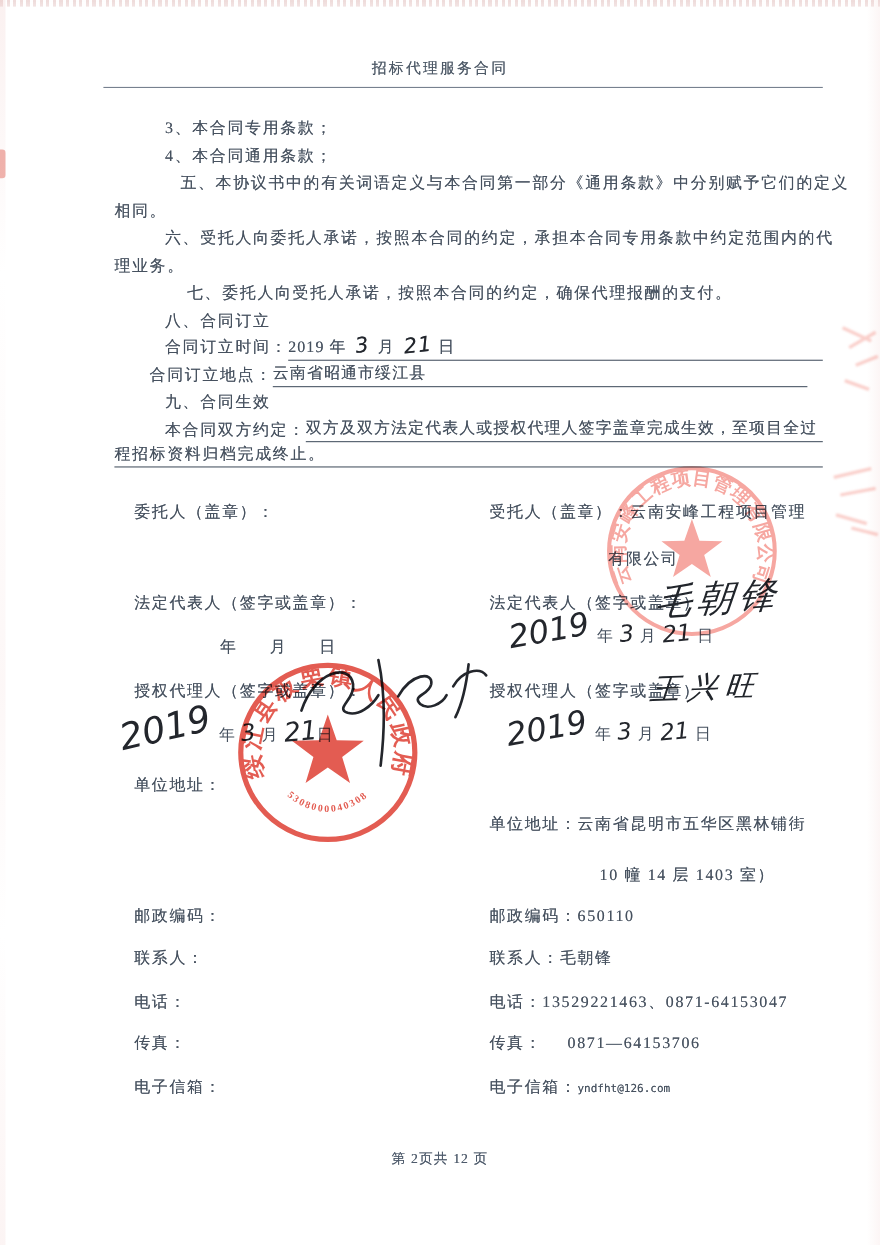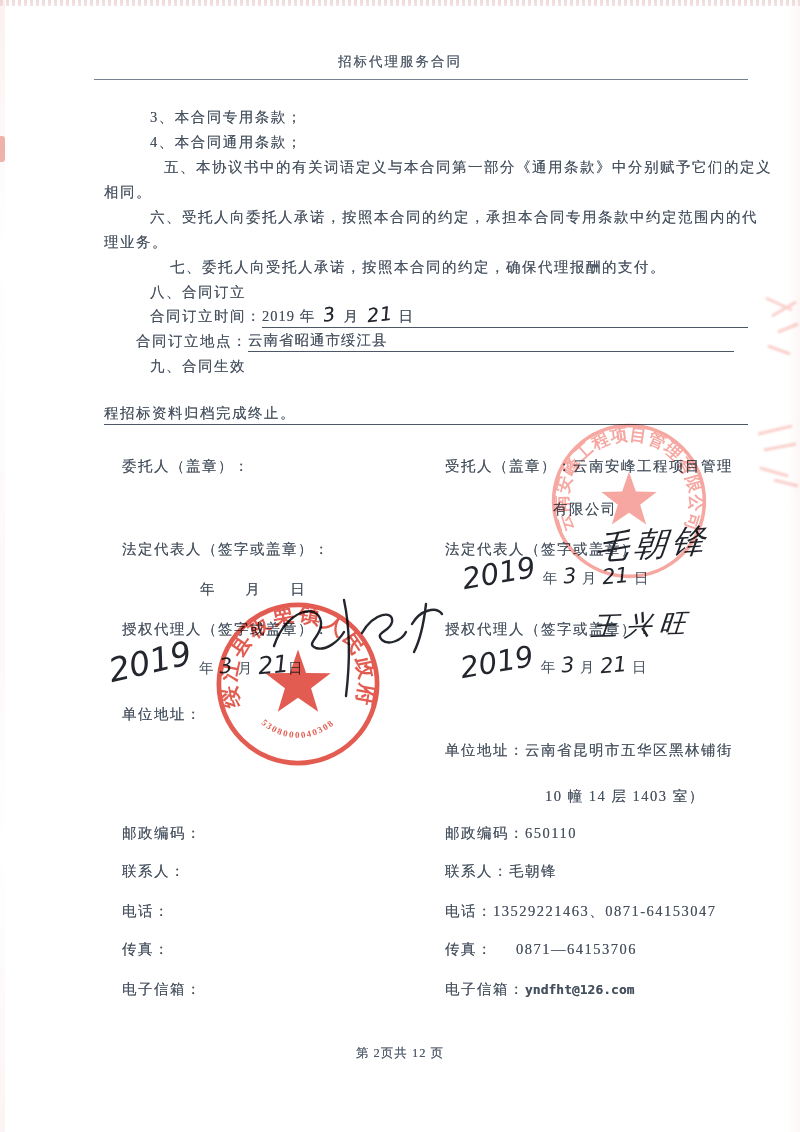--- a/index.html
+++ b/index.html
@@ -91,20 +91,24 @@
     </span>
   </div>
 
   <div class="row soft" style="left:136px;top:329px;width:598px;">
     <span class="lbl">合同订立地点：</span>
     <span class="ufill">云南省昭通市绥江县</span>
   </div>
 
   <div class="t soft" style="left:150px;top:355px;">九、合同生效</div>
 
+  <div class="row soft" style="left:150px;top:379px;width:598px;">
+    <span class="lbl">本合同双方约定：</span>
+    <span class="ufill">双方及双方法定代表人或授权代理人签字盖章完成生效，至项目全过</span>
+  </div>
   <div class="t soft uline" style="left:104px;top:402px;width:644px;">程招标资料归档完成终止。</div>
 
   <div class="t soft" style="left:122px;top:455px;">委托人（盖章）：</div>
   <div class="t soft" style="left:122px;top:538px;">法定代表人（签字或盖章）：</div>
   <div class="t soft" style="left:200px;top:578px;">
     <span>年</span>
     <span style="margin-left:24px;">月</span>
     <span style="margin-left:24px;">日</span>
   </div>
   <div class="t soft" style="left:122px;top:618px;">授权代理人（签字或盖章）：</div>
@@ -164,21 +168,21 @@
   <div class="t soft" style="left:445px;top:860px;">
     <span>联系人：</span><span>毛朝锋</span>
   </div>
   <div class="t soft" style="left:445px;top:900px;">
     <span>电话：</span><span>13529221463、0871-64153047</span>
   </div>
   <div class="t soft" style="left:445px;top:938px;">
     <span>传真：</span><span style="margin-left:23px;">0871—64153706</span>
   </div>
   <div class="t soft" style="left:445px;top:978px;">
-    <span>电子信箱：</span><span style="font-family:'DejaVu Sans Mono',monospace;font-size:13px;letter-spacing:0;font-weight:bold;">yndfht@126.com</span>
+    <span>电子信箱：</span><span style="font-family:'DejaVu Sans Mono',monospace;font-size:10px;letter-spacing:0;">yndfht@126.com</span>
   </div>
 
   <svg class="stamp co" viewBox="0 0 200 200" aria-hidden="true">
     <circle cx="100" cy="100" r="93" fill="none" stroke="currentColor" stroke-width="4.5"></circle>
     <path id="arcCo" d="M 32 135 A 76 76 0 1 1 168 135" fill="none"></path>
     <text font-size="21" letter-spacing="1" fill="currentColor">
       <textPath href="#arcCo" startOffset="50%" text-anchor="middle">云南安峰工程项目管理有限公司</textPath>
     </text>
     <polygon fill="currentColor" points="100,64 108.5,88.3 134.2,88.9 113.8,104.5 121.2,129.1 100,114.5 78.8,129.1 86.2,104.5 65.8,88.9 91.5,88.3"></polygon>
   </svg>

